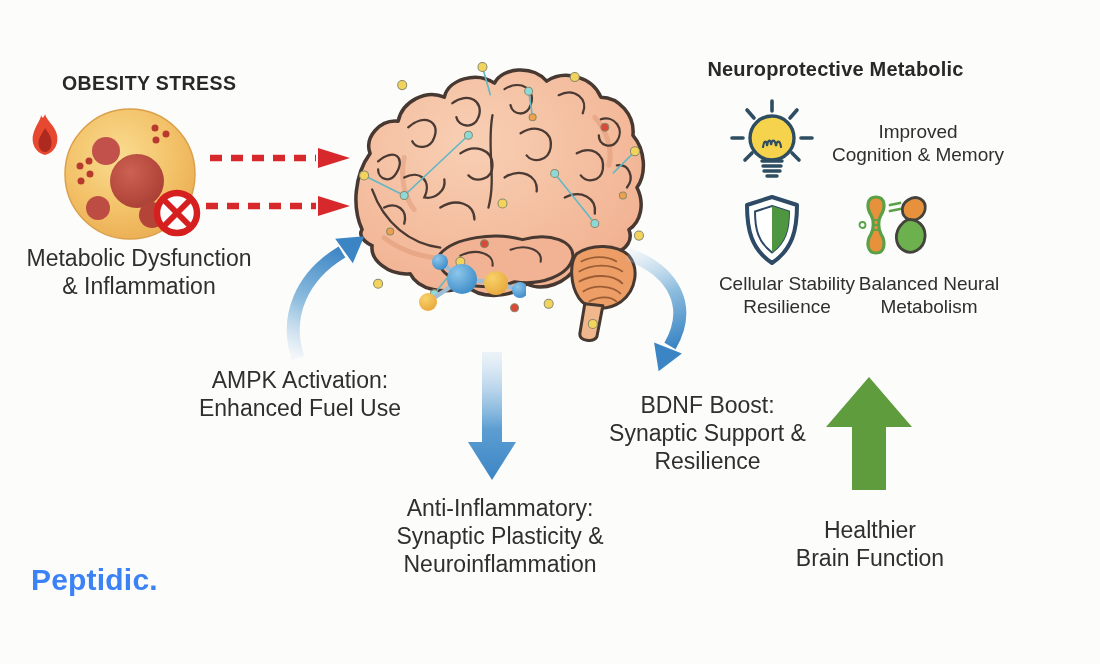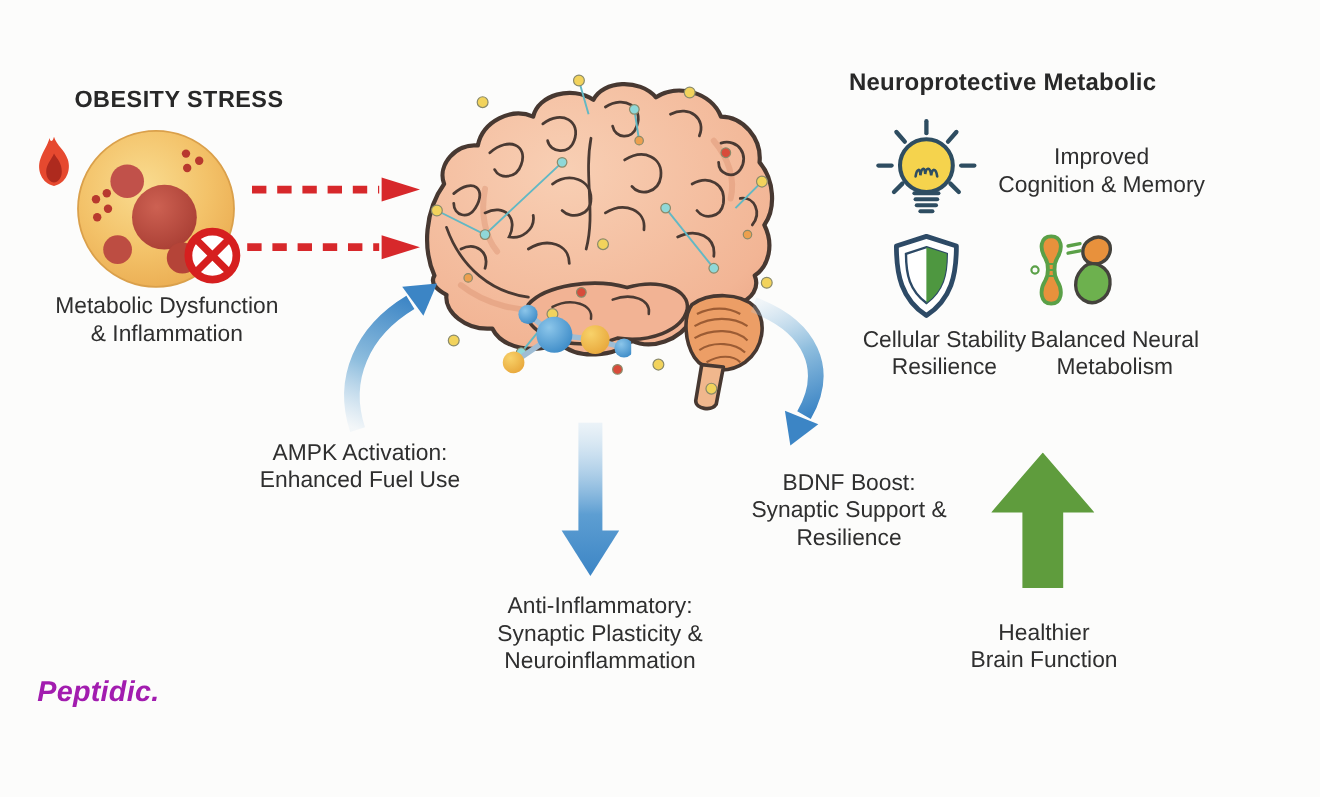--- a/index.html
+++ b/index.html
@@ -4,26 +4,26 @@
 <style>
   :root{
     --arrow-blue:#3C85C5; --arrow-red:#D7282B; --arrow-green:#5F9C3D;
     --compound-blue:#3D98D3; --ink:#2F2F2F; --navy:#2E4D61;
   }
   *{margin:0;padding:0;box-sizing:border-box;}
   body{background:#e9e9e9;font-family:"Liberation Sans","DejaVu Sans",sans-serif;}
   .canvas{position:relative;width:1100px;height:664px;background:#fcfcfb;overflow:hidden;}
   .abs{position:absolute;}
   .pre{white-space:pre-line;}
-  .cap{font-size:19px;line-height:1.22;color:var(--ink);text-align:center;font-weight:500;}
+  .cap{font-size:23px;line-height:1.22;color:var(--ink);text-align:center;font-weight:500;}
   .cap-sm{font-size:19px;}
   .h1{font-size:19.5px;font-weight:600;color:#282828;letter-spacing:.4px;margin-left:36px;}
   .outcomes-title{font-size:20px;font-weight:600;color:#282828;text-align:center;letter-spacing:.2px;}
   .compound{font-size:29px;font-weight:800;color:var(--compound-blue);letter-spacing:1px;text-align:center;}
-  .logo{font-size:24px;font-weight:700;color:#a21caf;letter-spacing:.2px;font-style:italic;}
+  .logo{font-size:30px;font-weight:700;color:#3b82f6;letter-spacing:.2px;}
   svg{display:block;}
 </style>
 </head>
 <body>
 
 <div class="canvas">
 
   <div class="abs h1" style="left:26px;top:72px;">OBESITY STRESS</div>
 
   <svg class="abs" style="left:28px;top:112px;" width="34" height="46" viewBox="0 0 34 46">

